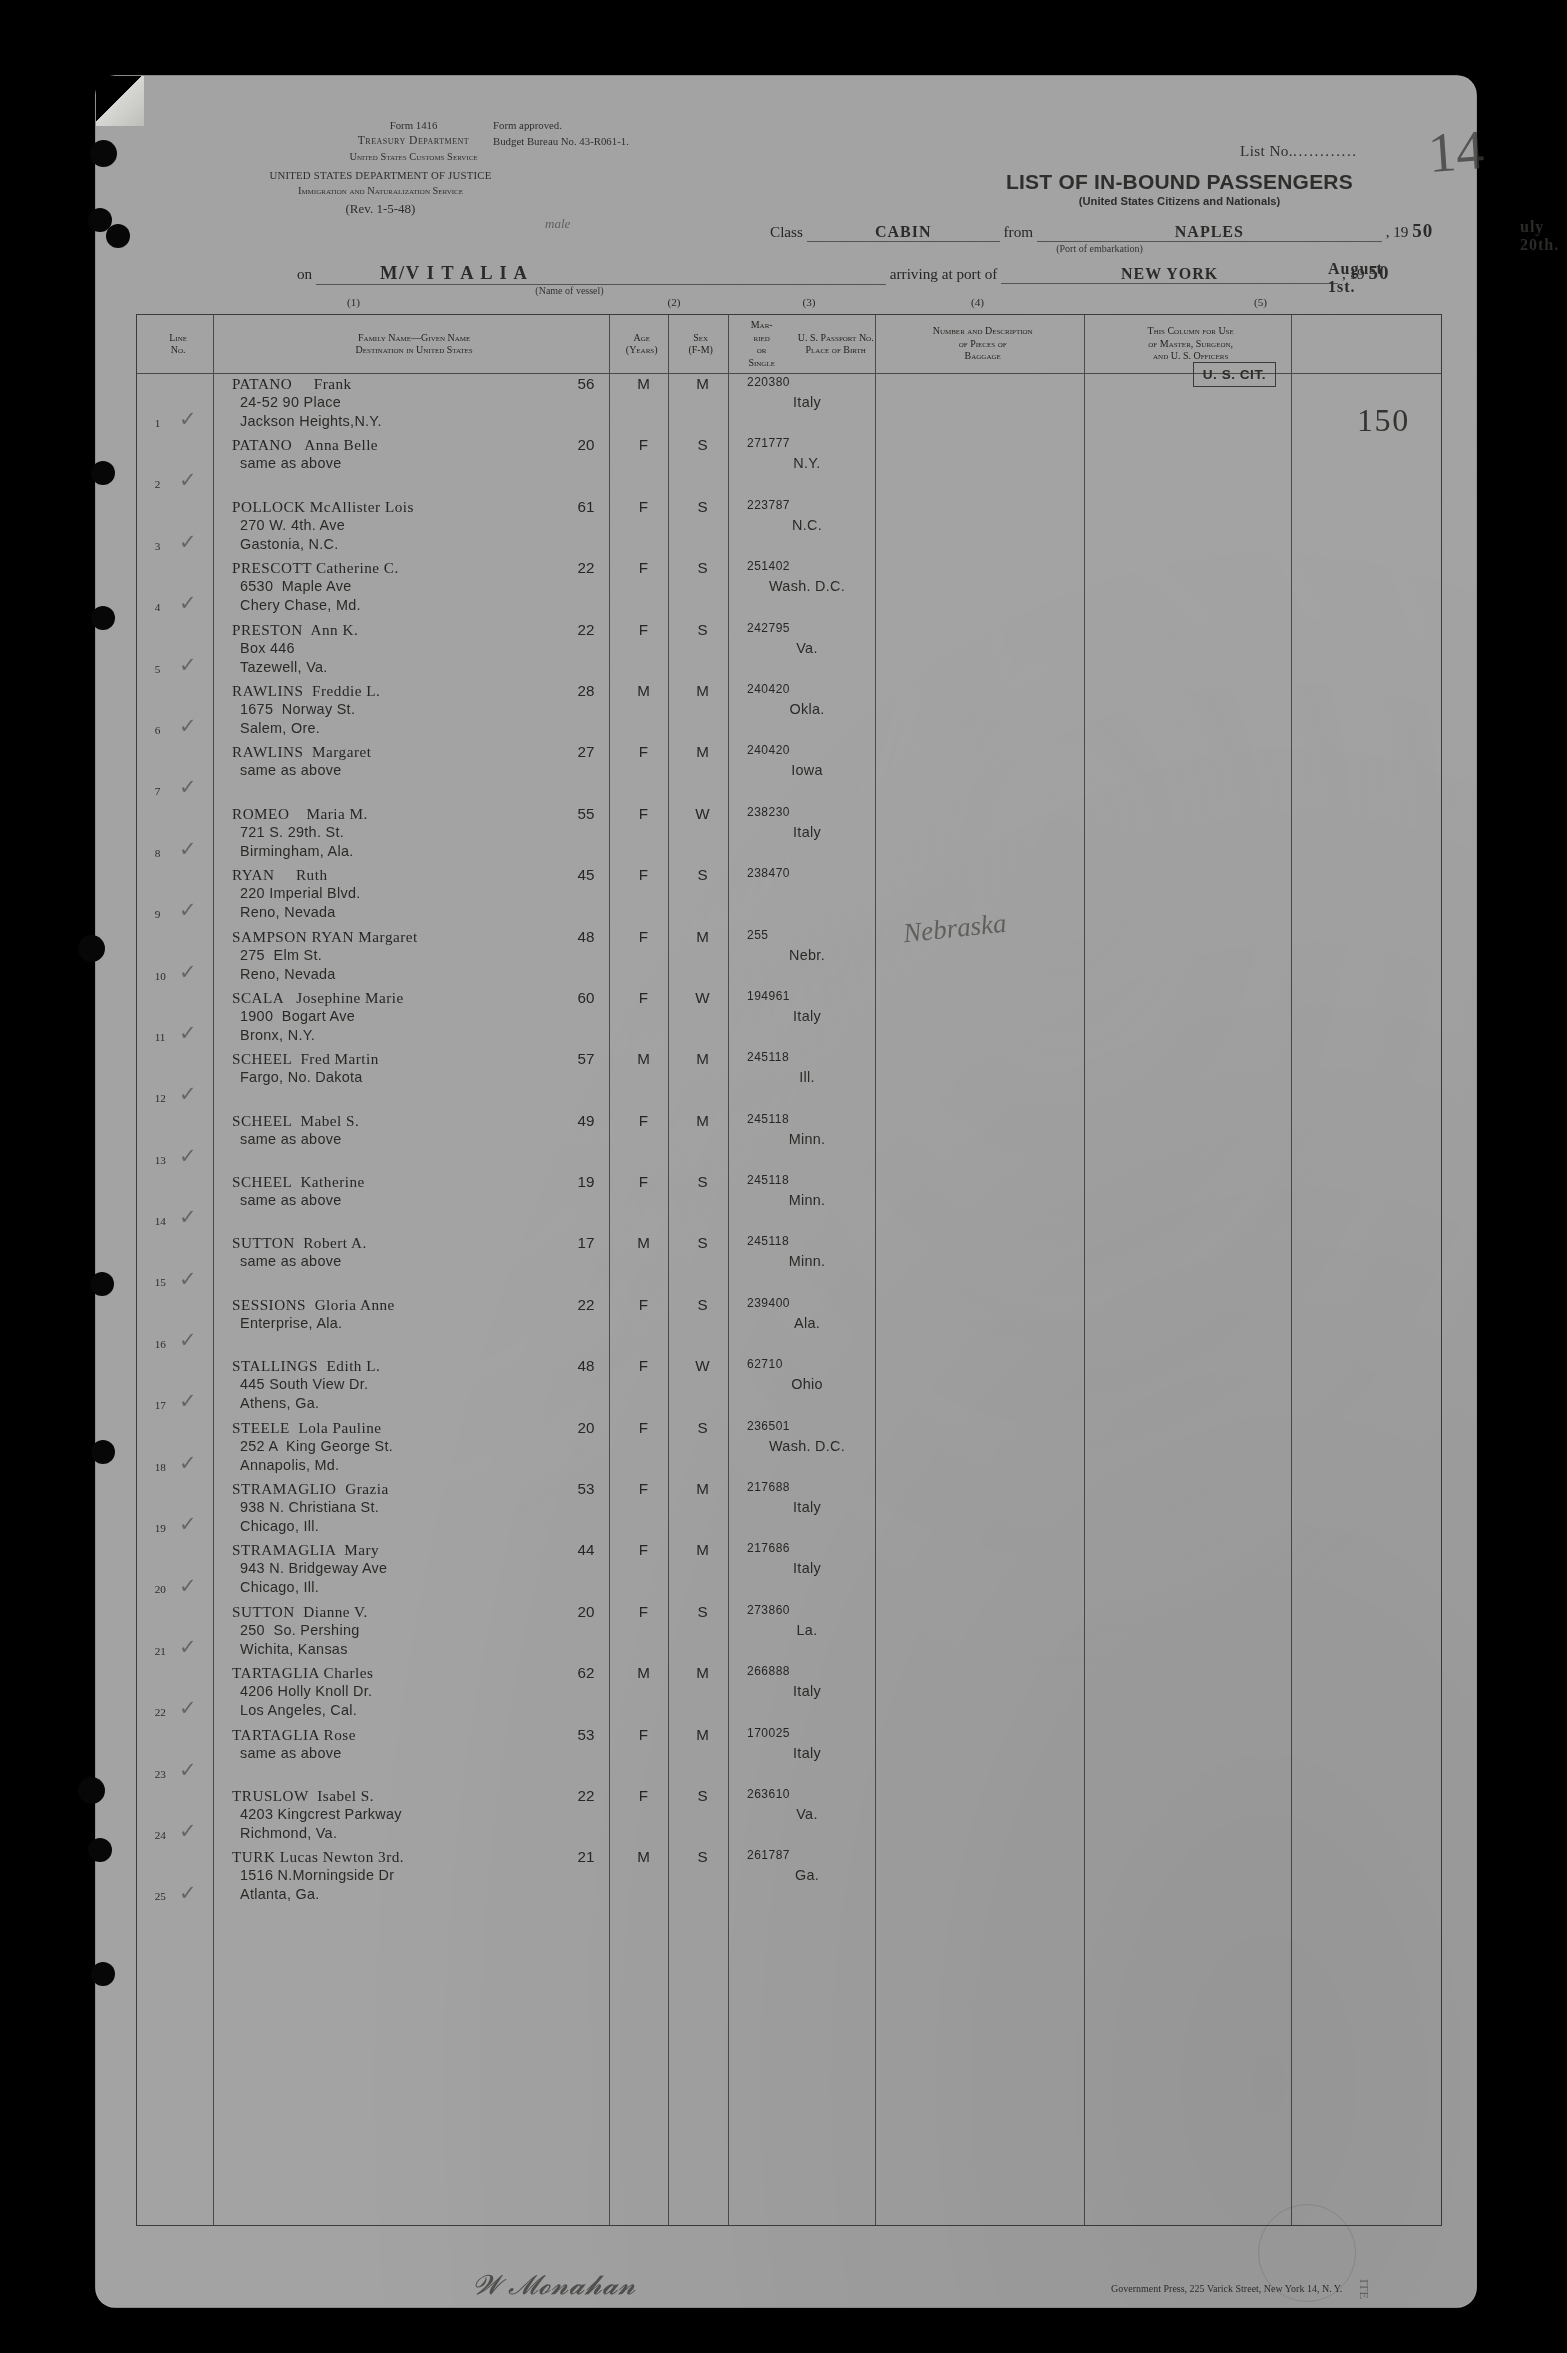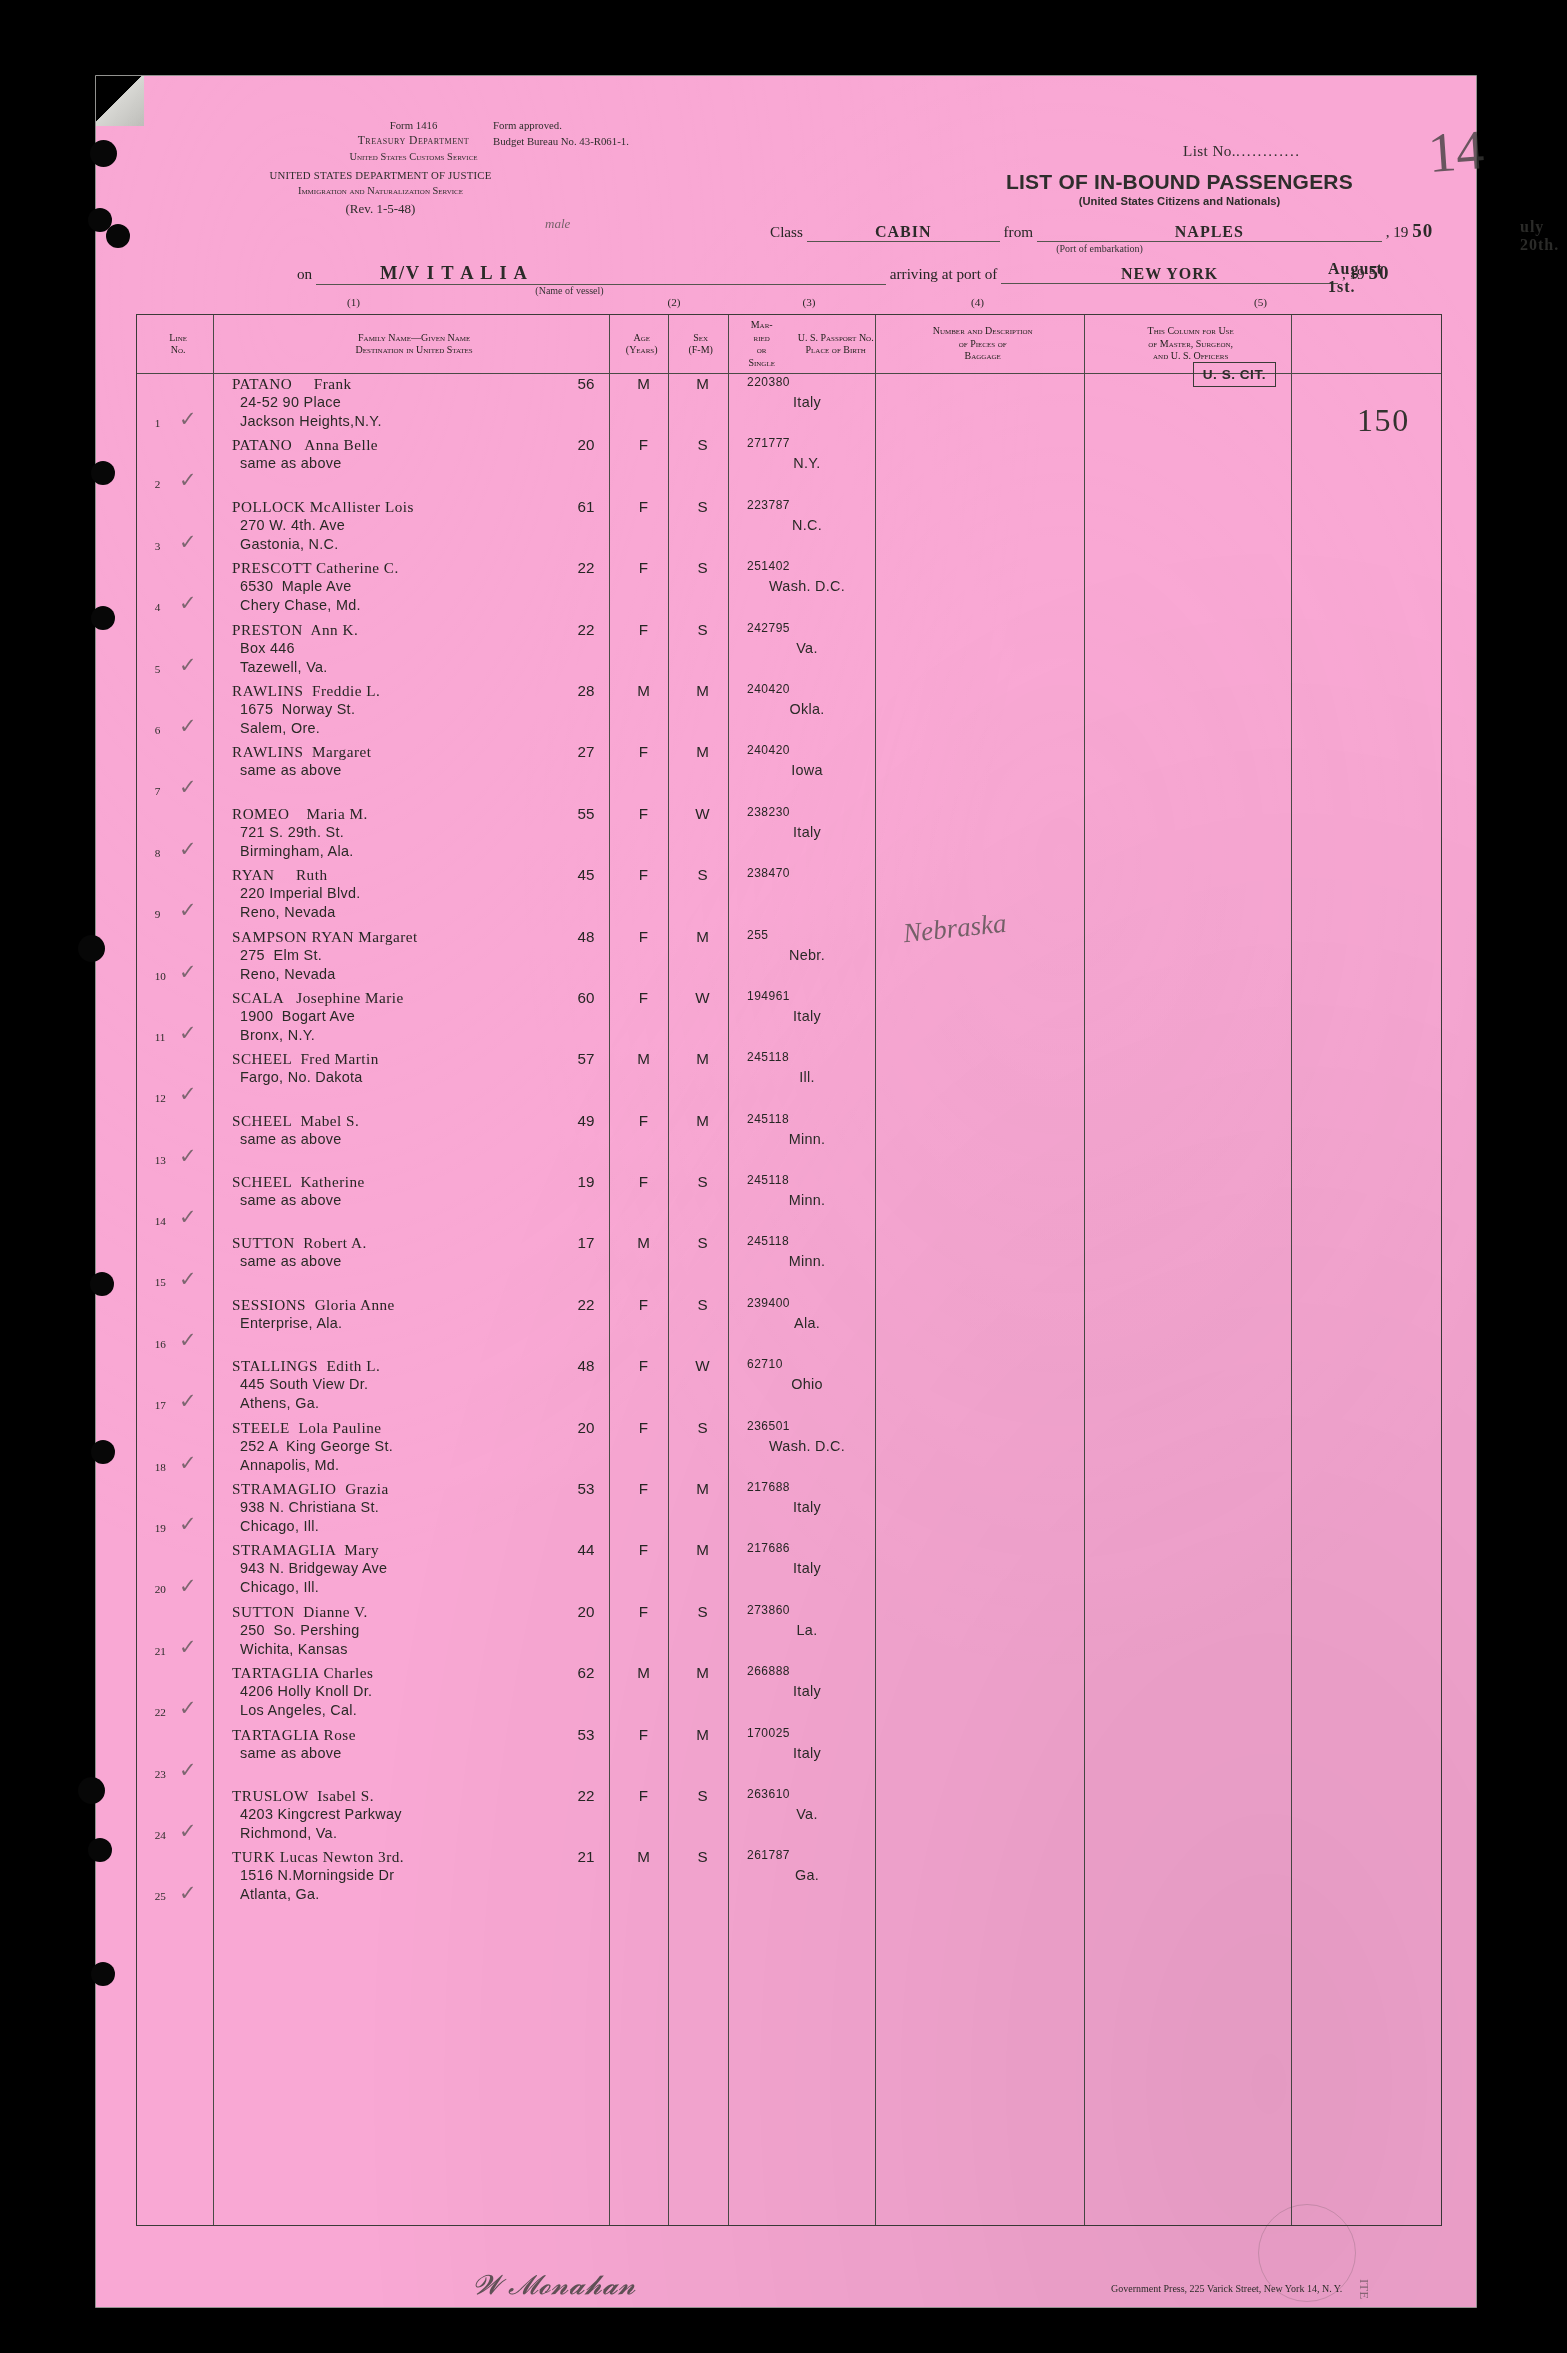--- a/index.html
+++ b/index.html
@@ -1,19 +1,19 @@
 <!DOCTYPE html>
 <html style="font-size:13px"><head>
 <meta charset="utf-8">
 <style>
   html,body{margin:0;padding:0;background:#000;}
   body{width:1567px;height:2354px;overflow:hidden;font-family:"Liberation Serif",serif;}
 
   .page{position:absolute;left:96px;top:76px;width:1380px;height:2231px;
-        background:#f9a8d4;box-shadow:0 0 0 0.8px #b6b6b2;}
+        background:#a3a3a3;box-shadow:0 0 0 0.8px #b6b6b2;border-radius:19px;}
   
   .page:after{content:"";position:absolute;inset:0;pointer-events:none;
     background:
       radial-gradient(ellipse at 15% 10%, rgba(255,255,255,.28), rgba(255,255,255,0) 45%),
       radial-gradient(ellipse at 85% 90%, rgba(0,0,0,.10), rgba(0,0,0,0) 55%),
       radial-gradient(ellipse at 70% 35%, rgba(255,255,255,.12), rgba(255,255,255,0) 40%);
     mix-blend-mode:multiply;opacity:.8;}
 
   
   .fold{position:absolute;left:0;top:0;width:48px;height:50px;
@@ -28,21 +28,21 @@
   .sc{font-variant:small-caps;}
   .fm-left{position:absolute;left:213px;top:42px;line-height:1.42;text-align:center;width:209px;}
   .fm-left .l1{font-size:10.8px;}
   .fm-mid{position:absolute;left:397px;top:42px;line-height:1.45;font-size:10.8px;}
   .doj{position:absolute;left:144px;top:91px;font-size:10.8px;line-height:1.5;text-align:center;width:281px;}
 
   .title{position:absolute;left:859px;top:94px;width:449px;text-align:center;
          font-family:"Liberation Sans",sans-serif;font-weight:bold;font-size:21px;letter-spacing:0.2px;}
   .subtitle{position:absolute;left:859px;top:119px;width:449px;text-align:center;
             font-family:"Liberation Sans",sans-serif;font-weight:bold;font-size:11.2px;}
-  .listno{position:absolute;left:1087px;top:66px;font-size:15.2px;letter-spacing:0.4px;text-align:right;}
+  .listno{position:absolute;left:1144px;top:66px;font-size:15.2px;letter-spacing:0.4px;text-align:right;}
   .listno .dots{letter-spacing:1.6px;}
   .listnum{position:absolute;left:1332px;top:43px;font-size:56px;color:#3a3a38;
            font-family:"Liberation Serif",serif;transform:rotate(-4deg);opacity:.75;}
 
   .rowline{position:absolute;font-size:15.2px;color:#262624;}
   .lbl{font-size:15.2px;}
   .fillv{font-family:Liberation Serif, serif;font-weight:bold;font-size:16px;letter-spacing:1px;color:#2b2b29;}
   .rule{display:inline-block;border-bottom:0.8px solid #55554f;vertical-align:baseline;}
   .cap{font-size:10px;text-align:center;position:absolute;color:#333;}
 

